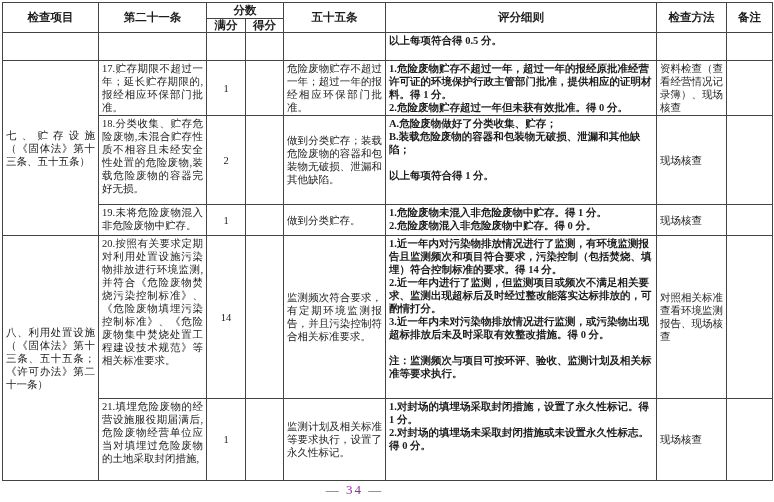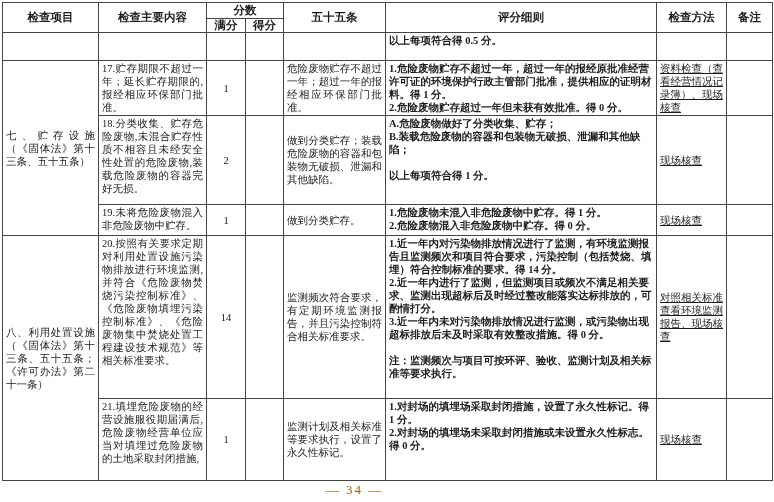--- a/index.html
+++ b/index.html
@@ -58,55 +58,54 @@
   }
   td.c-rules {
     text-align: left;
     vertical-align: top;
     white-space: pre-line;
     font-weight: bold;
   }
   td.c-method {
     text-align: justify;
     vertical-align: middle;
-    text-decoration: underline;
   }
   td.c-note {
     vertical-align: middle;
   }
   .footer {
     position: absolute;
     left: 0;
     right: 0;
     bottom: 4px;
     text-align: center;
     font-size: 13px;
     letter-spacing: 2px;
-    color: #a16207;
+    color: #a21caf;
   }
 </style>
 </head>
 <body>
 
 <div class="page">
   <table class="checklist">
     <colgroup>
       <col style="width:96px">
       <col style="width:108px">
       <col style="width:39px">
       <col style="width:38px">
       <col style="width:102px">
       <col style="width:271px">
       <col style="width:70px">
       <col style="width:46px">
     </colgroup>
     <thead>
       <tr style="height:16px">
         <th rowspan="2">检查项目</th>
-        <th rowspan="2">检查主要内容</th>
+        <th rowspan="2">第二十一条</th>
         <th colspan="2">分数</th>
         <th rowspan="2">五十五条</th>
         <th rowspan="2">评分细则</th>
         <th rowspan="2">检查方法</th>
         <th rowspan="2">备注</th>
       </tr>
       <tr style="height:14px">
         <th>满分</th>
         <th>得分</th>
       </tr>

